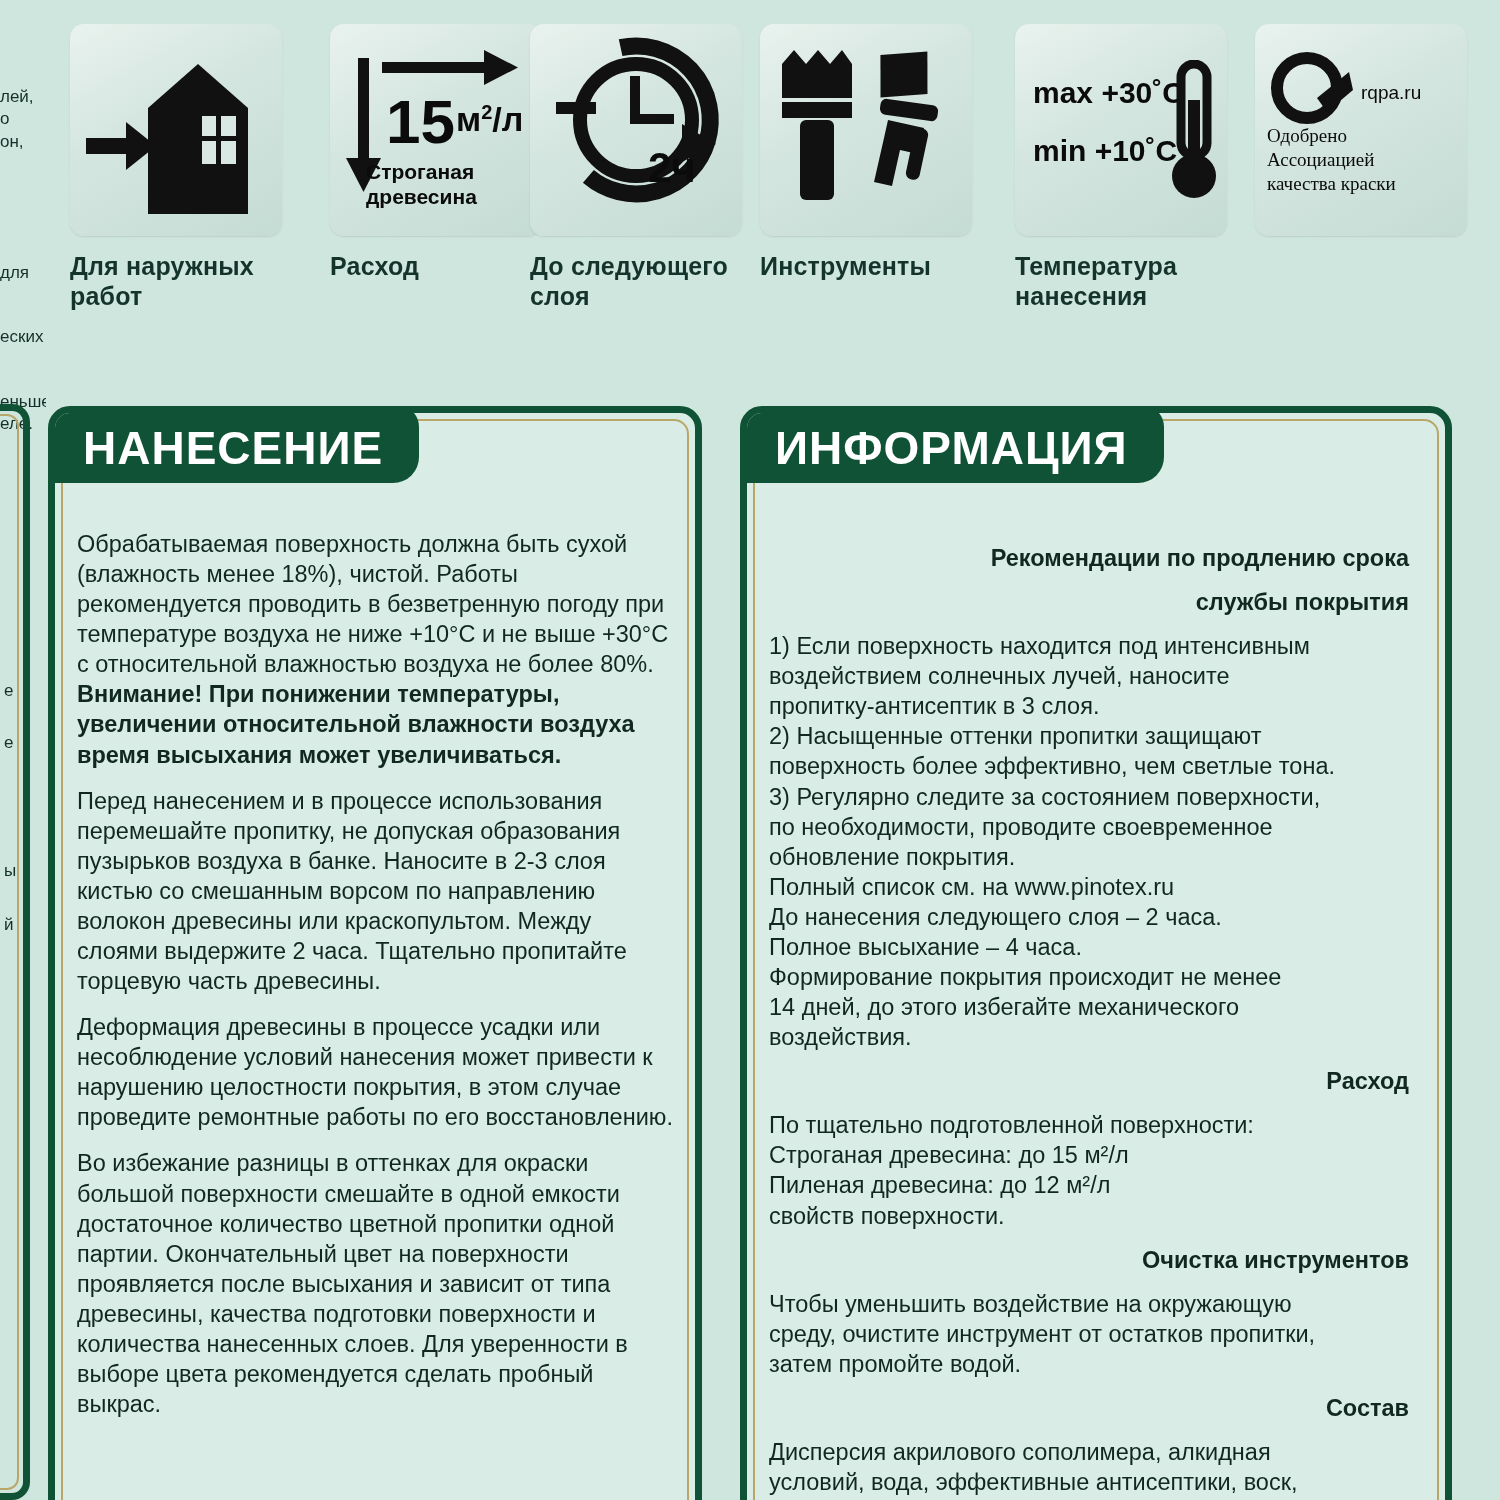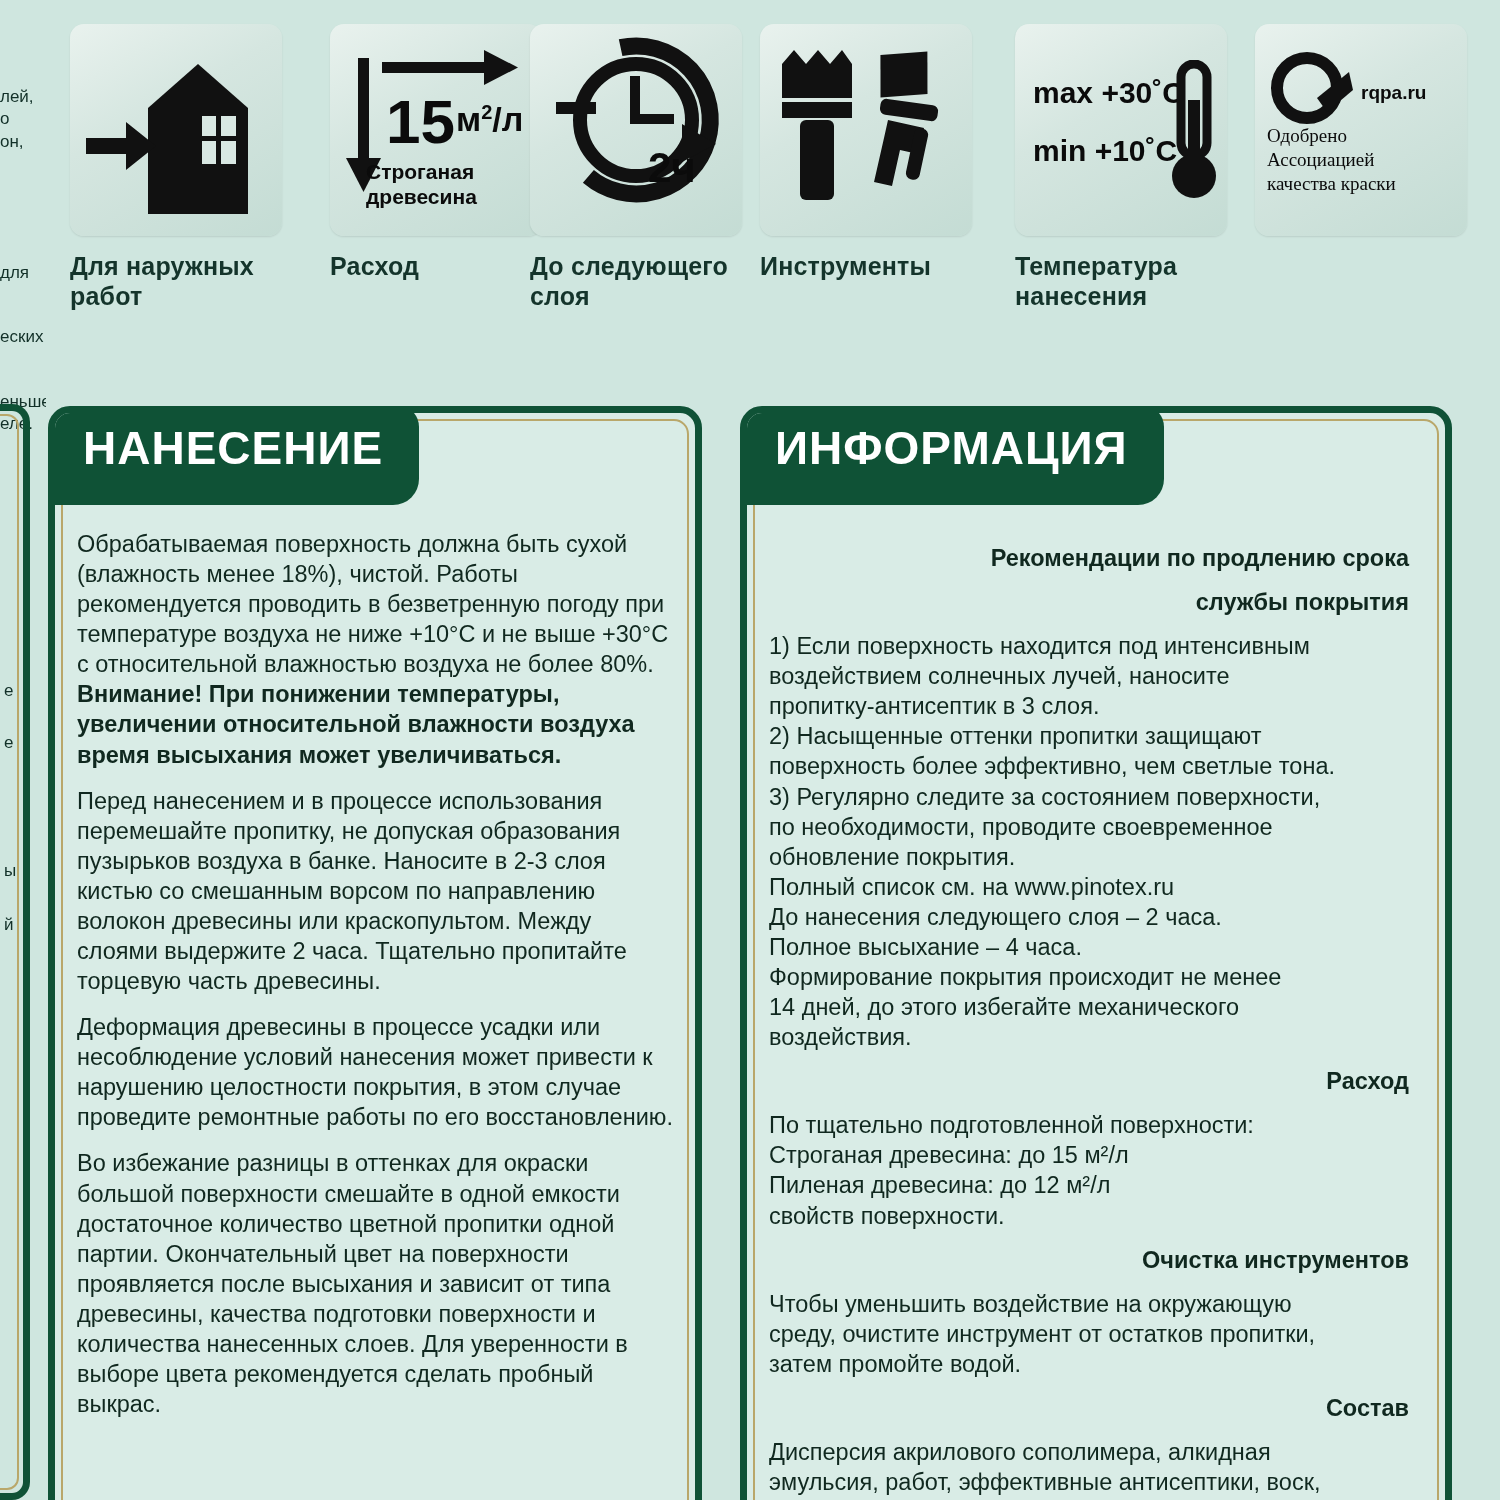--- a/index.html
+++ b/index.html
@@ -112,21 +112,21 @@
     position: absolute; left: 18px; top: 52px;
     font-size: 30px; font-weight: bold; color: #0b0b0b;
   }
   .temp-min {
     position: absolute; left: 18px; top: 110px;
     font-size: 30px; font-weight: bold; color: #0b0b0b;
   }
   
   .q-url {
     position: absolute; left: 106px; top: 58px;
-    font-size: 19px; color: #0b0b0b; font-weight: bold; text-align: center;
+    font-size: 19px; color: #0b0b0b; font-weight: normal; text-align: center;
   }
   .q-text {
     position: absolute; left: 12px; top: 100px;
     font-size: 19px; line-height: 1.25; color: #0b0b0b;
     font-weight: normal;
     font-family: Liberation Serif, serif;
   }
 
   
   .panel {
@@ -145,21 +145,21 @@
     pointer-events: none;
   }
   .panel-header {
     position: absolute;
     left: -8px; top: -8px;
     background: #0f5236;
     color: #ffffff;
     font-size: 46px;
     font-weight: bold;
     letter-spacing: 1px;
-    padding: 16px 36px 30px 36px;
+    padding: 16px 36px 8px 36px;
     border-radius: 22px 22px 26px 0;
   }
   .panel-body {
     position: absolute;
     left: 0; right: 0; top: 108px;
     padding: 8px 22px 10px 22px;
     font-size: 23.5px;
     line-height: 1.28;
     color: #10281f;
   }
@@ -330,17 +330,17 @@
       <div class="info-line">По тщательно подготовленной поверхности:</div>
       <div class="info-line">Строганая древесина: до 15 м²/л</div>
       <div class="info-line">Пиленая древесина: до 12 м²/л</div>
       <div class="info-line">свойств поверхности.</div>
       <div class="info-head">Очистка инструментов</div>
       <div class="info-line">Чтобы уменьшить воздействие на окружающую</div>
       <div class="info-line">среду, очистите инструмент от остатков пропитки,</div>
       <div class="info-line">затем промойте водой.</div>
       <div class="info-head">Состав</div>
       <div class="info-line">Дисперсия акрилового сополимера, алкидная</div>
-      <div class="info-line">эмульсия, работ, эффективные антисептики, воск,</div>
+      <div class="info-line">условий, вода, эффективные антисептики, воск,</div>
       <div class="info-line">УФ-фильтры и абсорберы, функциональные</div>
       <div class="info-line">добавки.</div>
     </div>
 </div>
 
 </body></html>

